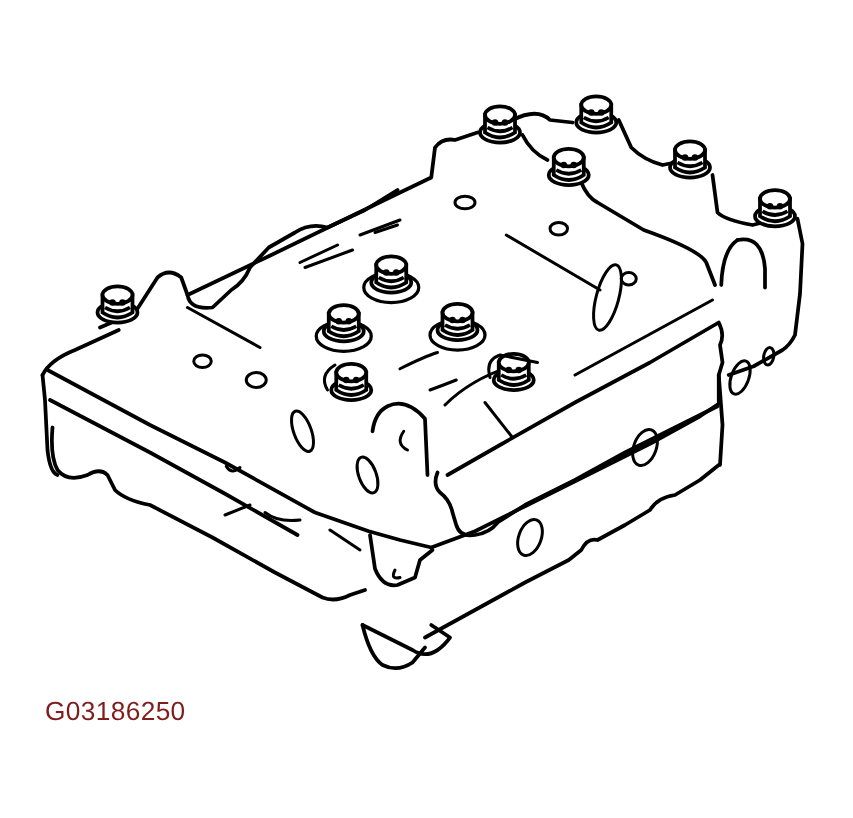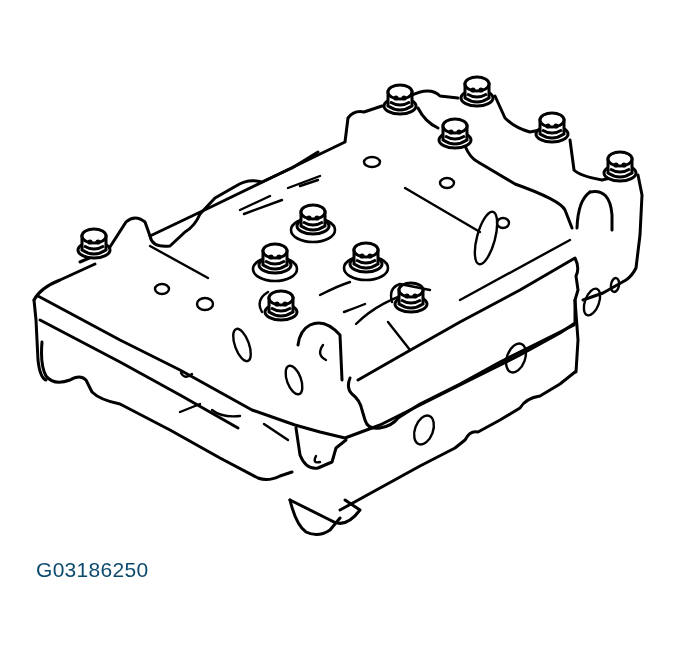--- a/index.html
+++ b/index.html
@@ -39,21 +39,21 @@
       stroke-width: 2.4;
       stroke-linecap: round;
       stroke-linejoin: round;
     }
     .caption {
       position: absolute;
       left: 36px;
       top: 558px;
       font-size: 21px;
       letter-spacing: 0.3px;
-      color: #0c4a6e;
+      color: #7f1d1d;
       font-weight: normal;
     }
   </style>
 </head>
 <body>
 
 <div id="figure">
   <svg viewBox="0 0 682 560" xmlns="http://www.w3.org/2000/svg">
 
     <g>

